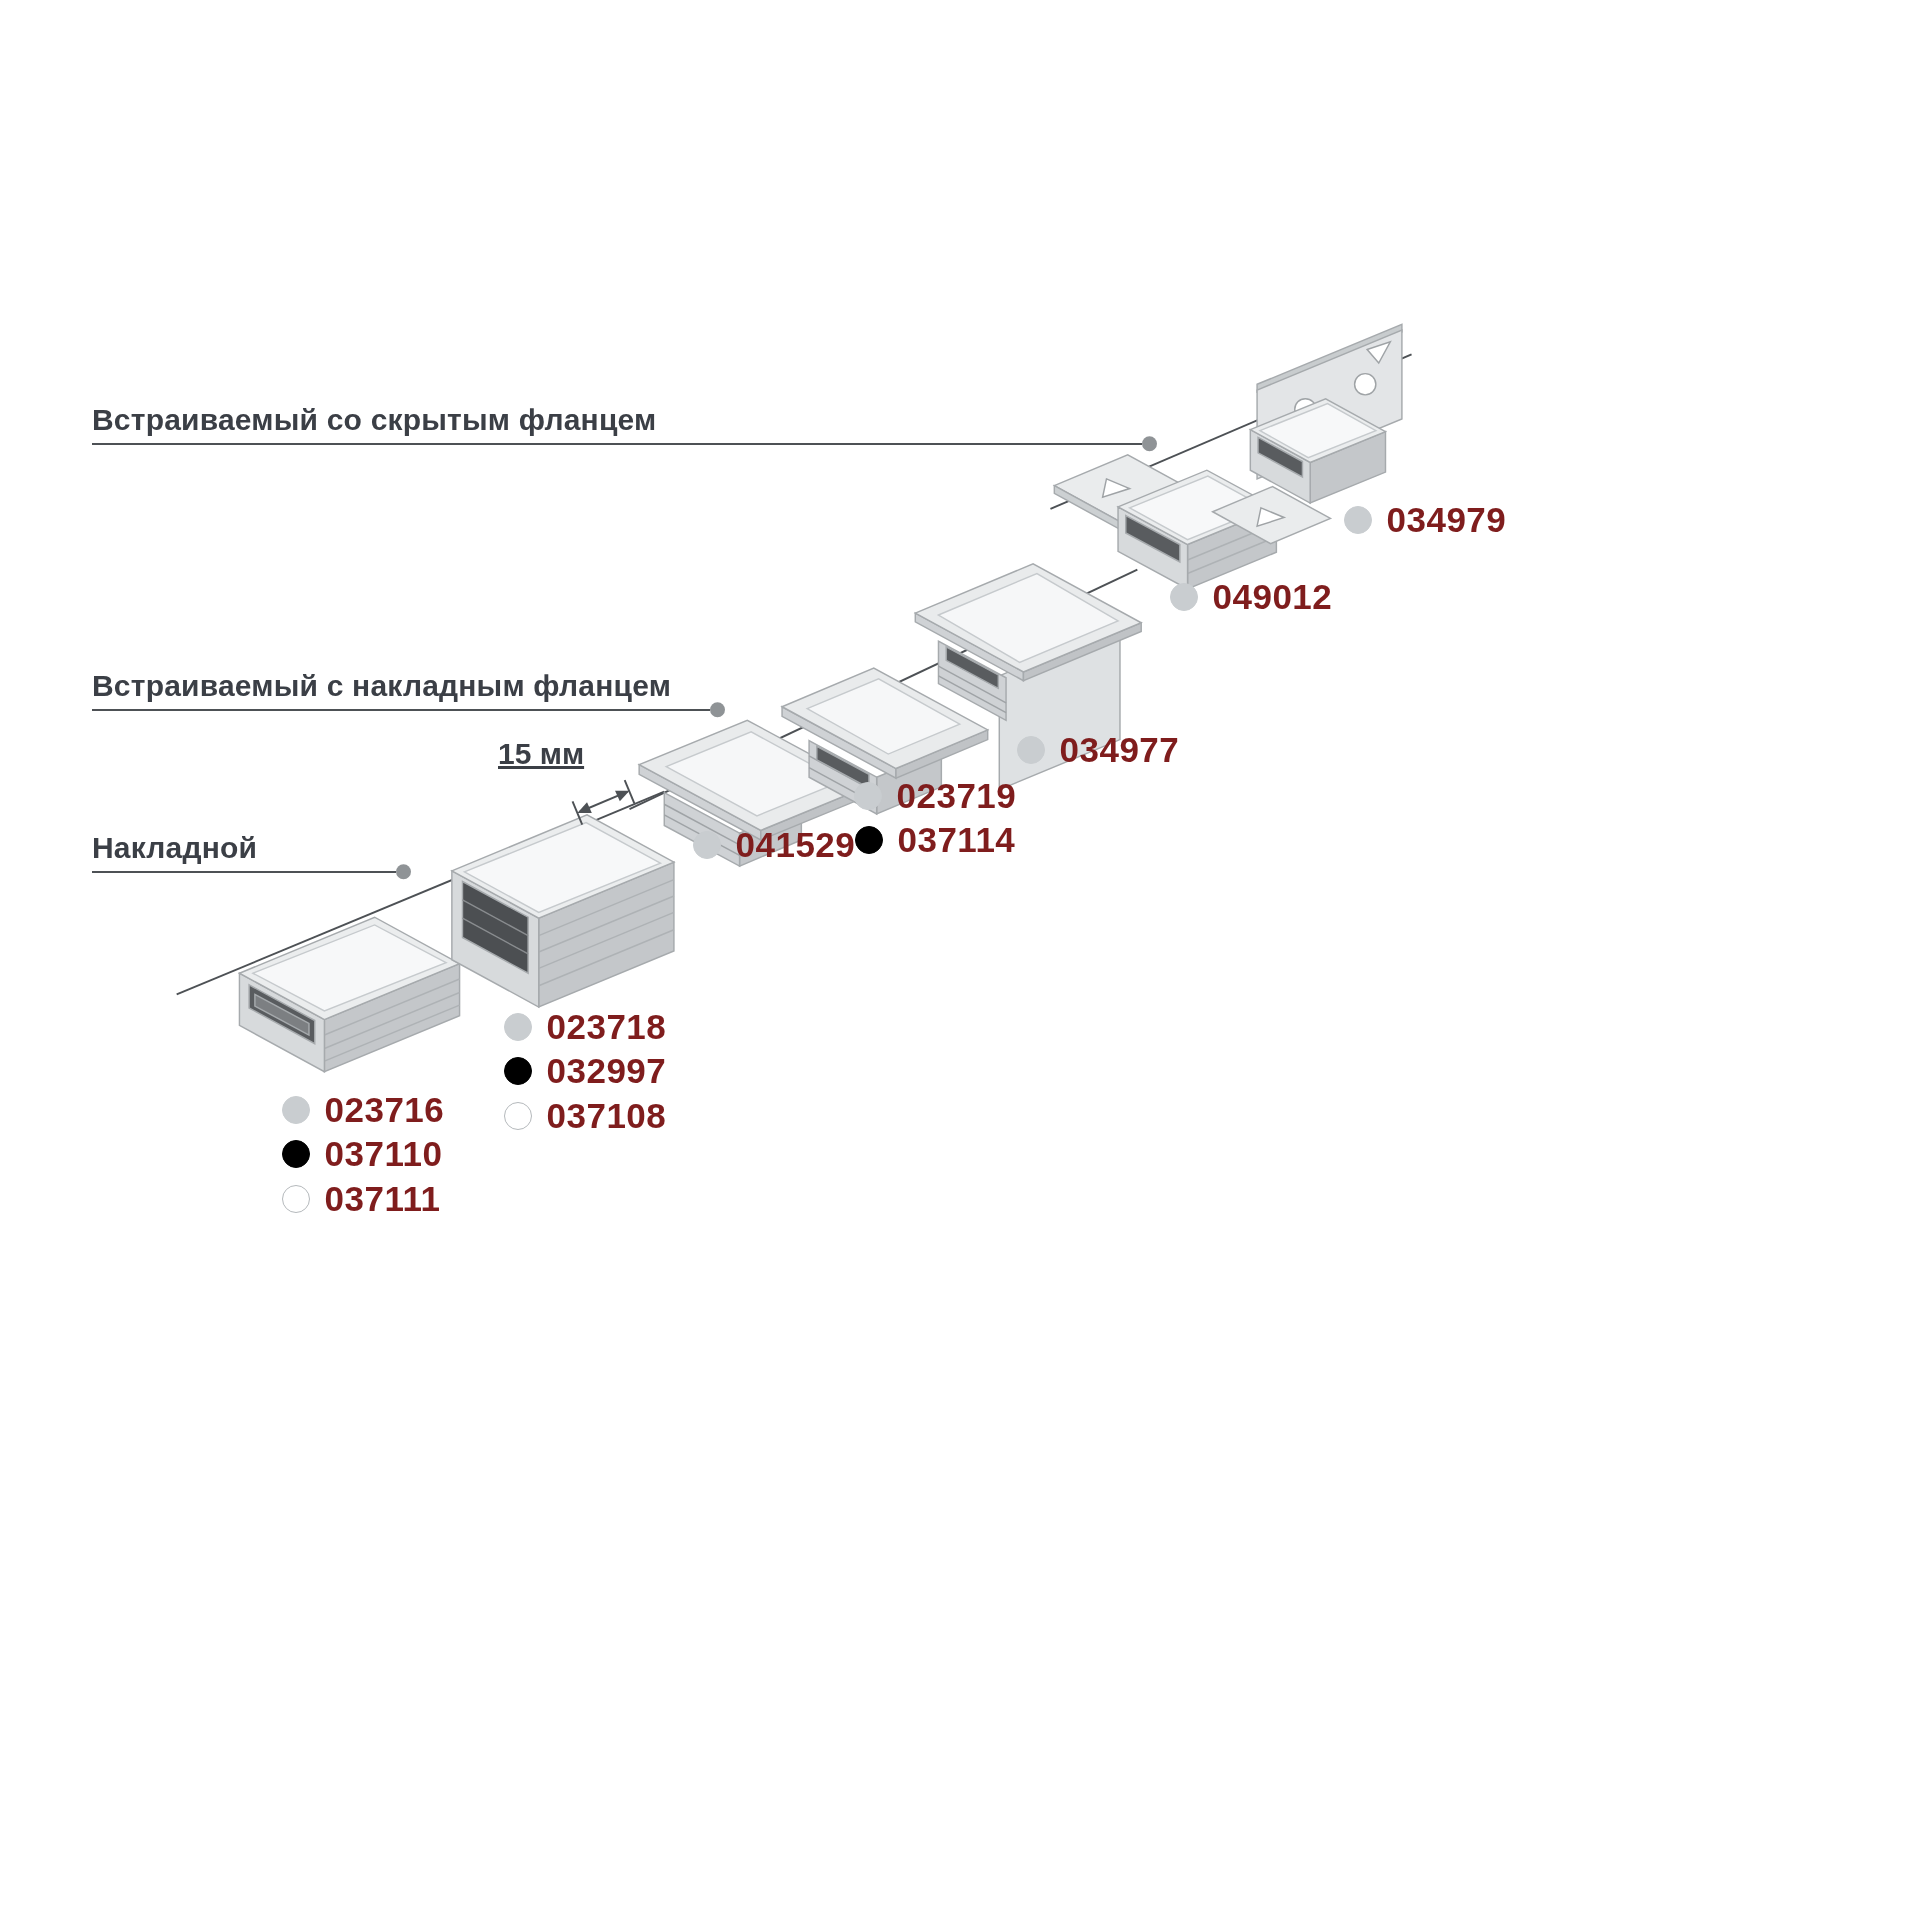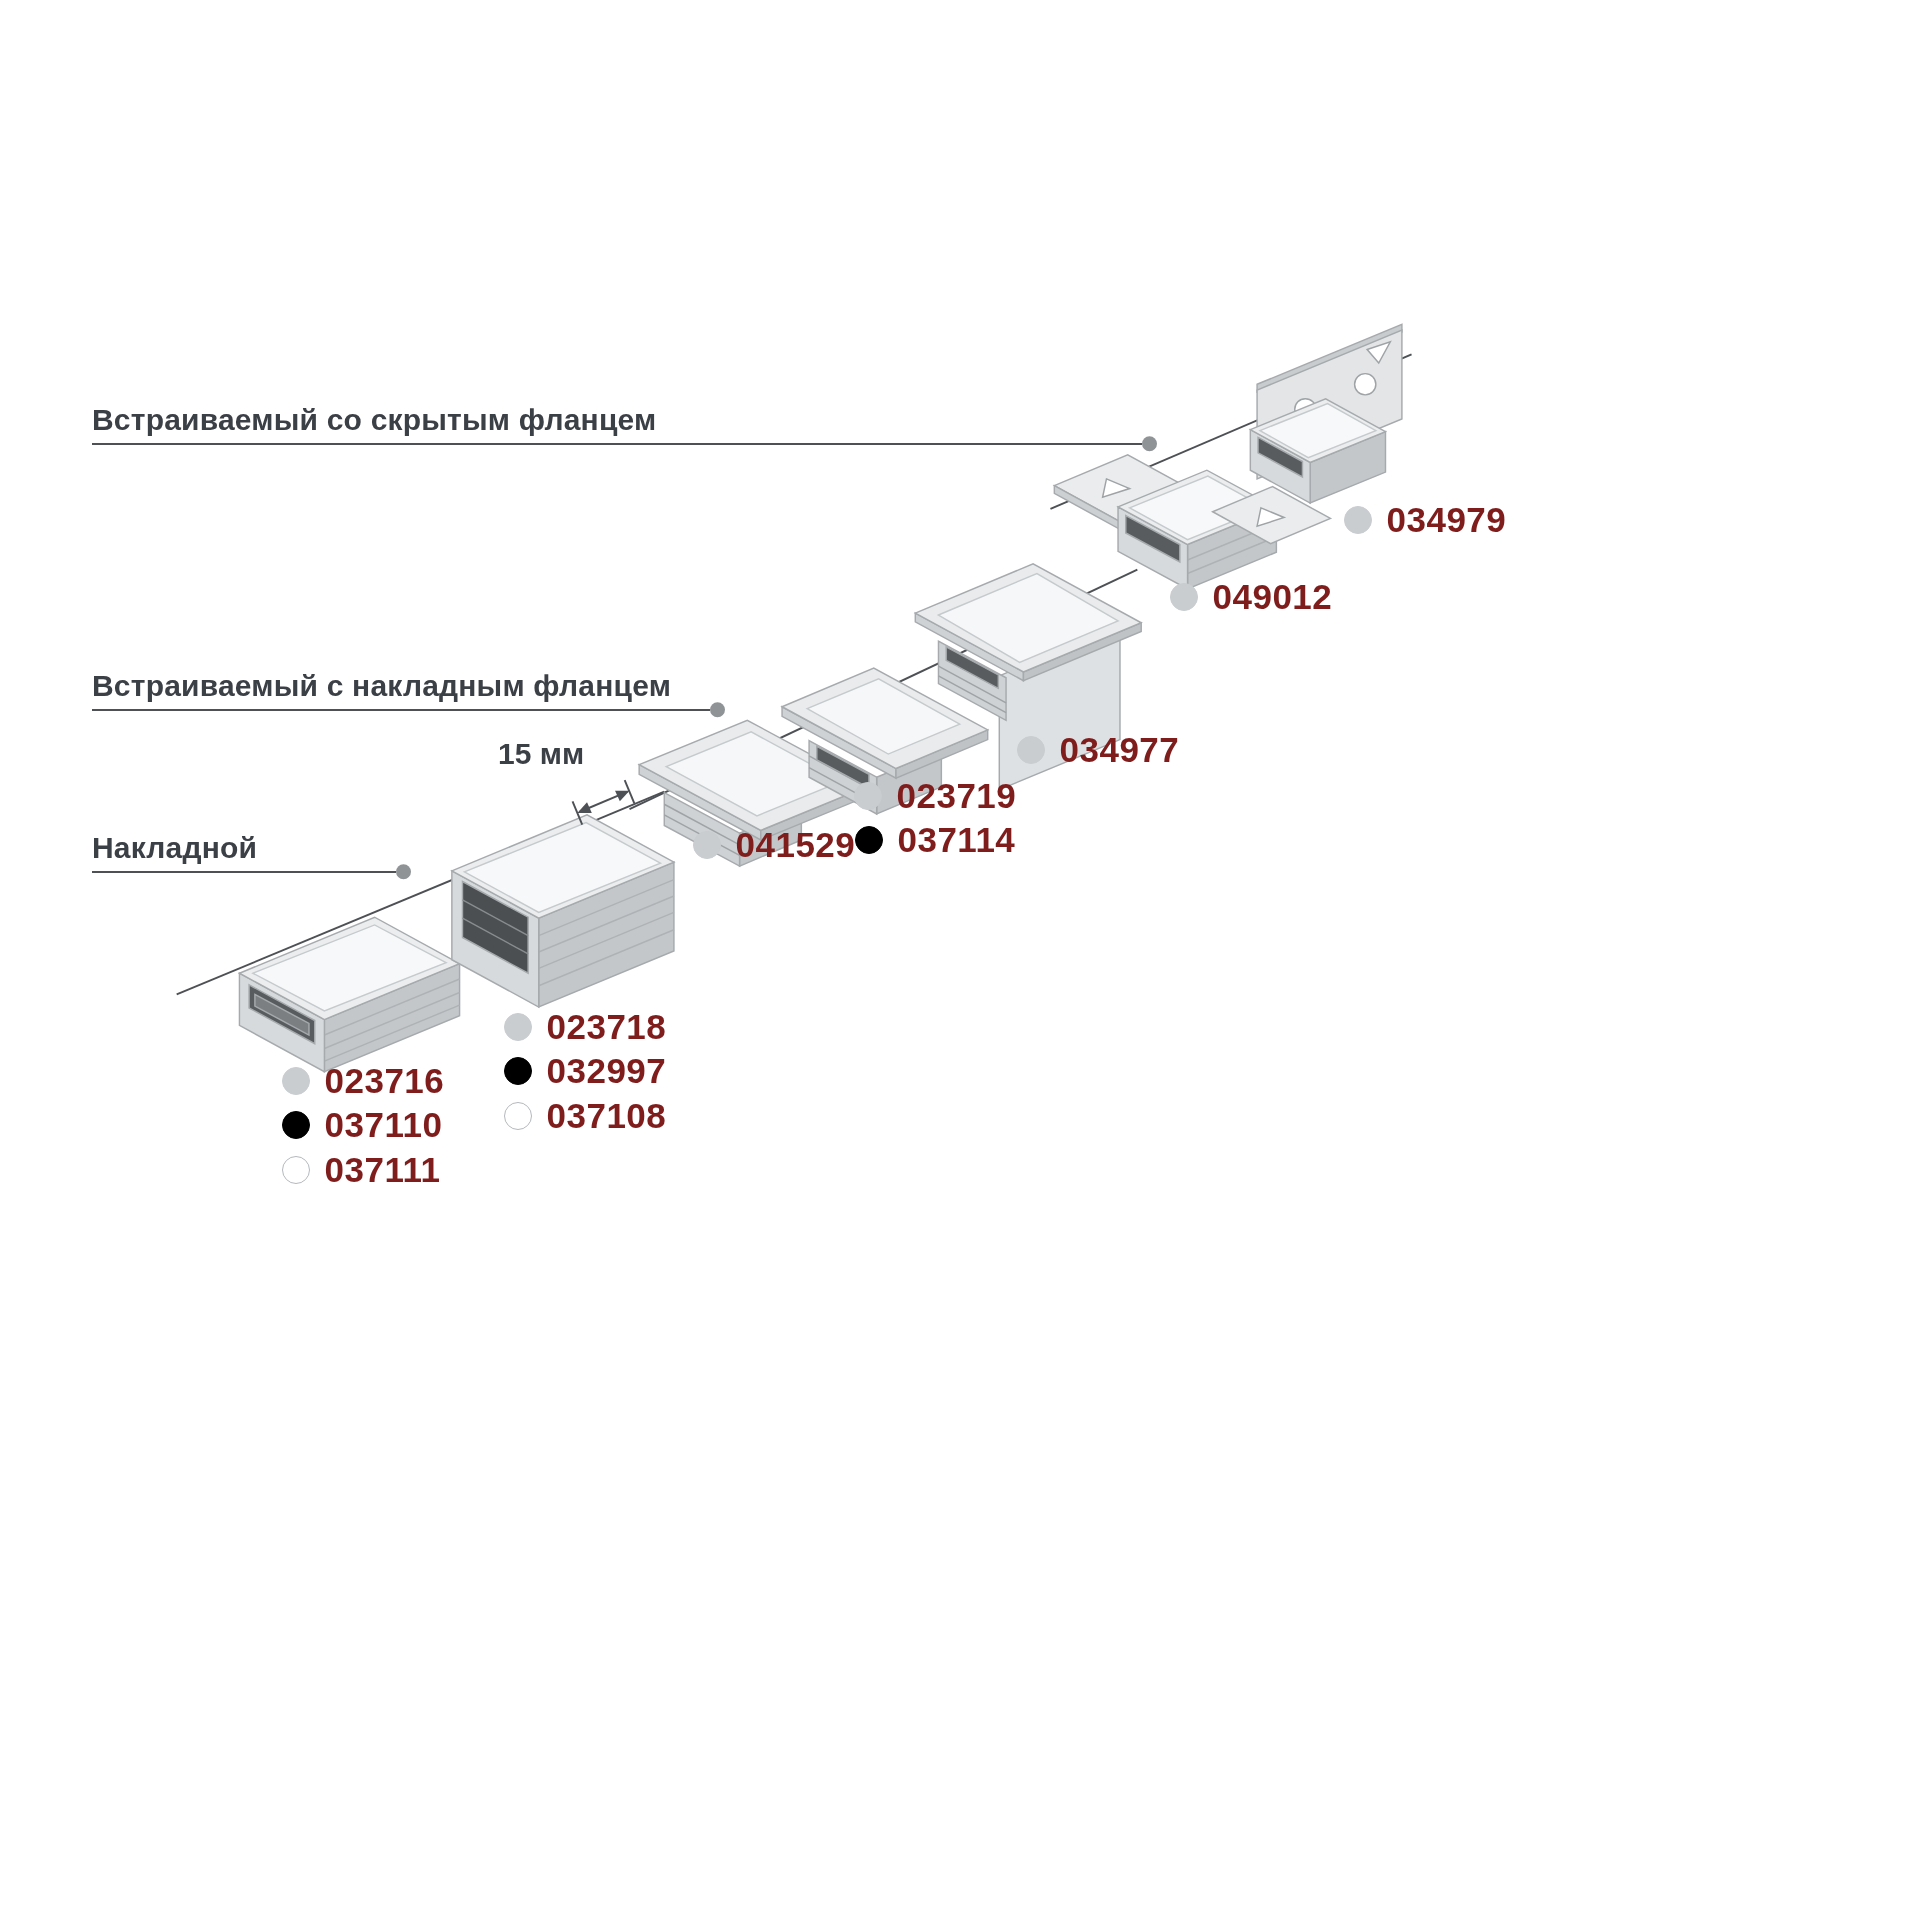--- a/index.html
+++ b/index.html
@@ -150,23 +150,23 @@
     </div>
   </div>
 
   <div class="category" style="left:92px; top:798px; width:304px;">
     <span class="label">Накладной</span>
     <div class="leader">
       <span class="end-dot"></span>
     </div>
   </div>
 
-  <div class="dim-label" style="left:498px; top:737px;">15 мм</div>
-
-  <div class="legend" style="left:282px; top:1063px;">
+  <div class="dim-label" style="left:498px; top:737px;text-decoration:underline;">15 мм</div>
+
+  <div class="legend" style="left:282px; top:1092px;">
     <div class="legend-row">
       <span class="dot" data-dot="gray"></span>
       <span class="code">023716</span>
     </div>
     <div class="legend-row">
       <span class="dot" data-dot="black"></span>
       <span class="code">037110</span>
     </div>
     <div class="legend-row">
       <span class="dot" data-dot="white"></span>

